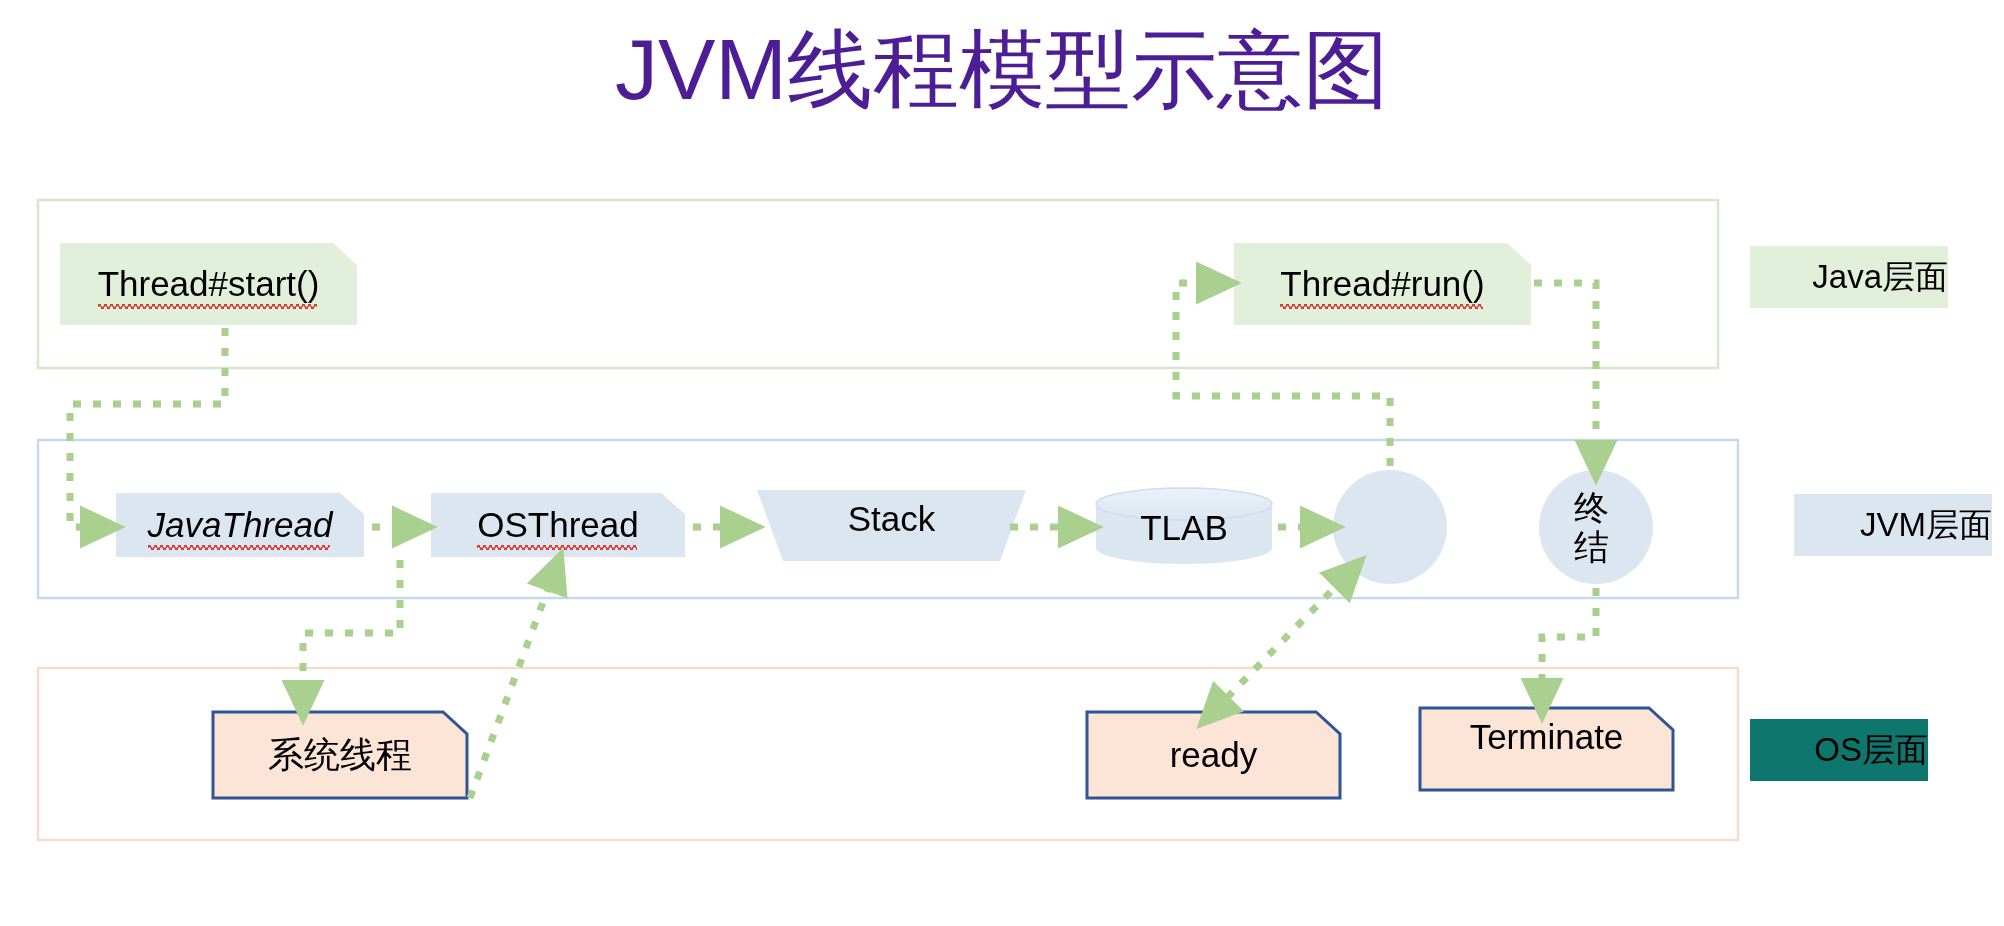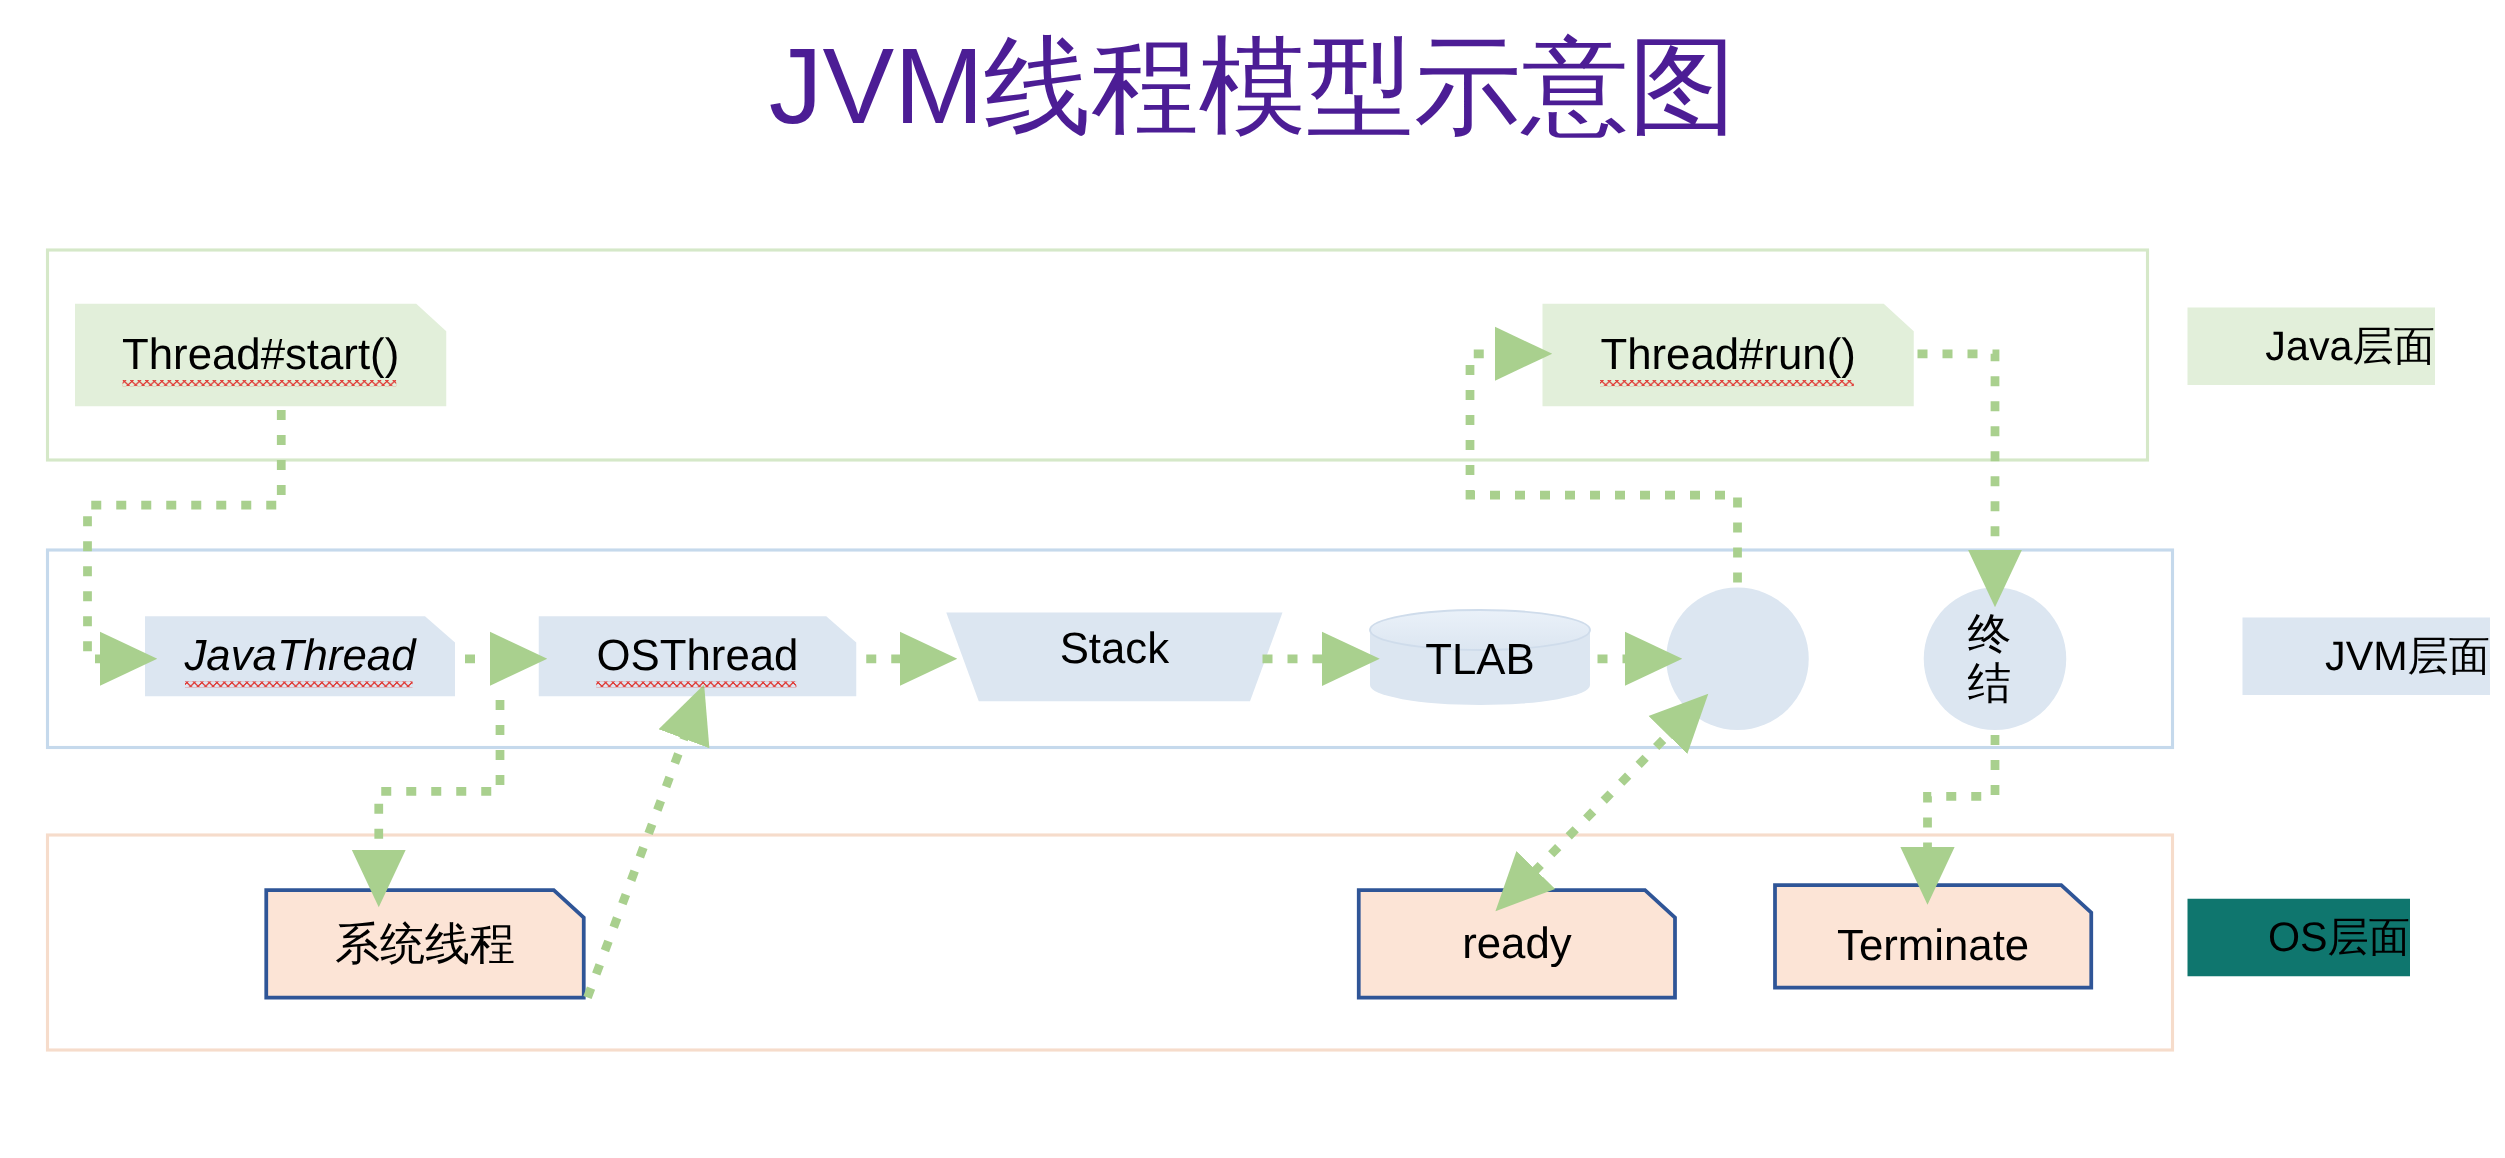--- a/index.html
+++ b/index.html
@@ -195,21 +195,21 @@
   </div>
 
   <div class="node-label lbl-cn" style="left:213px; top:712px; width:254px; height:86px;">
     <span>系统线程</span>
   </div>
 
   <div class="node-label lbl-en" style="left:1087px; top:712px; width:253px; height:86px;">
     <span>ready</span>
   </div>
 
-  <div class="node-label lbl-en" style="left:1420px; top:728px; width:253px; height:58px;">
+  <div class="node-label lbl-en" style="left:1420px; top:708px; width:253px; height:58px;">
     <span>Terminate</span>
   </div>
 
   <div class="legend-chip legend-java lbl-legend" style="left:1750px; top:246px; width:198px; height:62px;">
     <span>Java层面</span>
   </div>
 
   <div class="legend-chip legend-jvm lbl-legend" style="left:1750px; top:494px; width:198px; height:62px;margin-left:44px;">
     <span>JVM层面</span>
   </div>

